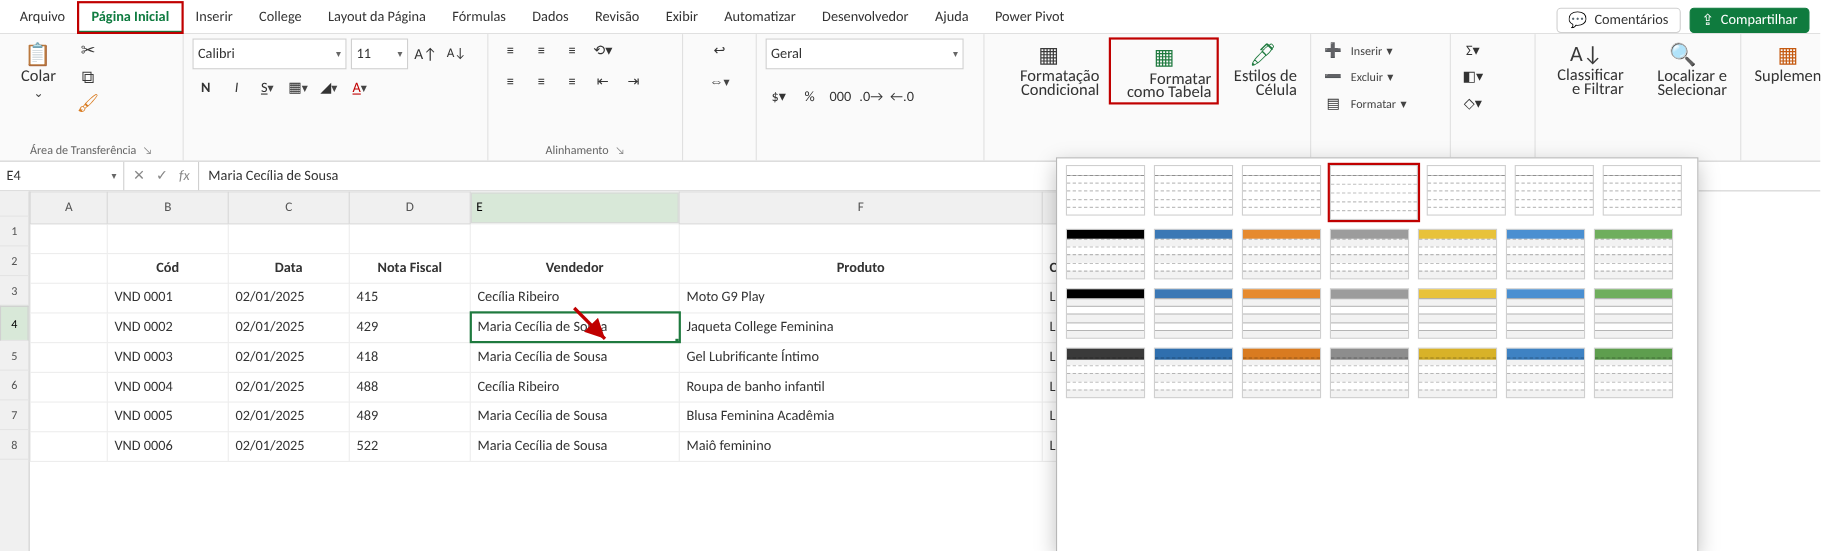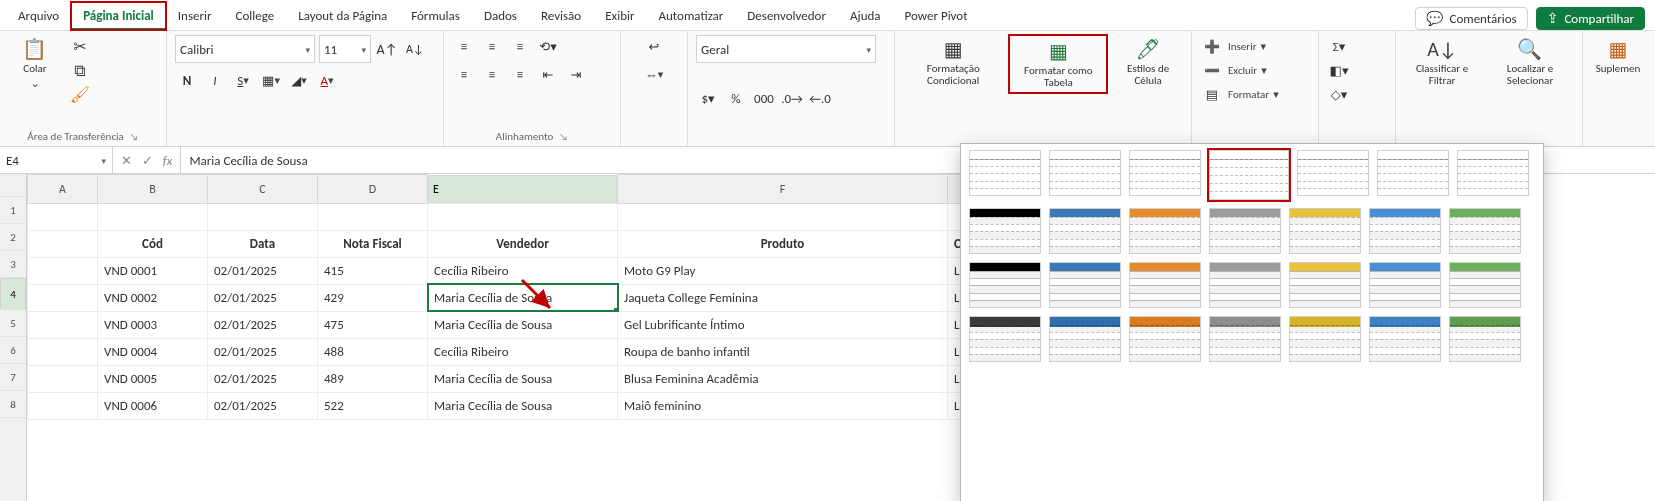--- a/index.html
+++ b/index.html
@@ -26,21 +26,21 @@
   .mini-ico{font-size:14px;line-height:1;color:#555;}
   .rbtn.green .mini-ico{color:#FFFFFF;}
 
   
   .ribbon{display:flex;height:115px;background:#FAFAFA;border-bottom:1px solid #D0D0D0;position:relative;}
   .group{display:flex;flex-direction:column;justify-content:space-between;border-right:1px solid #E0E0E0;padding:4px 8px 0 8px;}
   .group-body{display:flex;align-items:flex-start;gap:6px;flex:1;}
   .group-title{font-size:11px;color:var(--text-muted);text-align:center;padding:2px 0 3px 0;}
   .group-title .launcher{margin-left:6px;font-size:10px;color:#888;}
   .vbtn{display:flex;flex-direction:column;align-items:center;justify-content:flex-start;padding:2px 4px;min-width:46px;text-align:center;gap:2px;}
-  .vbtn .lbl{font-size:11px;line-height:12px;}
+  .vbtn .lbl{font-size:15px;line-height:12px;text-align:right;}
   .ico{font-size:20px;color:#3A3A3A;}
   .stackcol{display:flex;flex-direction:column;gap:2px;}
   .row{display:flex;align-items:center;gap:4px;}
   .sel{border:1px solid var(--grey3);background:#FFFFFF;padding:2px 4px;height:22px;display:flex;align-items:center;justify-content:space-between;gap:4px;}
   .sel .caret{font-size:9px;color:#666;}
   .sq{width:24px;height:22px;display:flex;align-items:center;justify-content:center;}
   .thin{font-size:11px;color:#444;}
 
   
   .hl-red{outline:2px solid var(--hl);outline-offset:-1px;}
@@ -221,21 +221,21 @@
           </div>
         <div class="sq">
             <span>⇔</span>
             <span class="thin">▾</span>
           </div>
       </div>
       <div class="group-title">&nbsp;</div>
     </div>
 
     <div class="group" style="min-width:190px">
-      <div class="group-body" style="flex-direction:column;gap:24px">
+      <div class="group-body" style="flex-direction:column;gap:14px">
         <div class="sel" style="width:170px">
           <span>Geral</span>
             <span class="caret">▾</span>
         </div>
         <div class="row">
           <div class="sq">$▾</div>
           <div class="sq">%</div>
           <div class="sq">000</div>
           <div class="sq">.0→</div>
           <div class="sq">←.0</div>
@@ -399,21 +399,21 @@
             <td class="right">02/01/2025</td>
             <td class="right">429</td>
             <td class="selcell">Maria Cecília de Sousa</td>
             <td>Jaqueta College Feminina</td>
             <td>LKN-000</td>
           </tr>
           <tr>
             <td></td>
             <td>VND 0003</td>
             <td class="right">02/01/2025</td>
-            <td class="right">475</td>
+            <td class="right">418</td>
             <td>Maria Cecília de Sousa</td>
             <td>Gel Lubrificante Íntimo</td>
             <td>LKN-000</td>
           </tr>
           <tr>
             <td></td>
             <td>VND 0004</td>
             <td class="right">02/01/2025</td>
             <td class="right">488</td>
             <td>Cecília Ribeiro</td>

